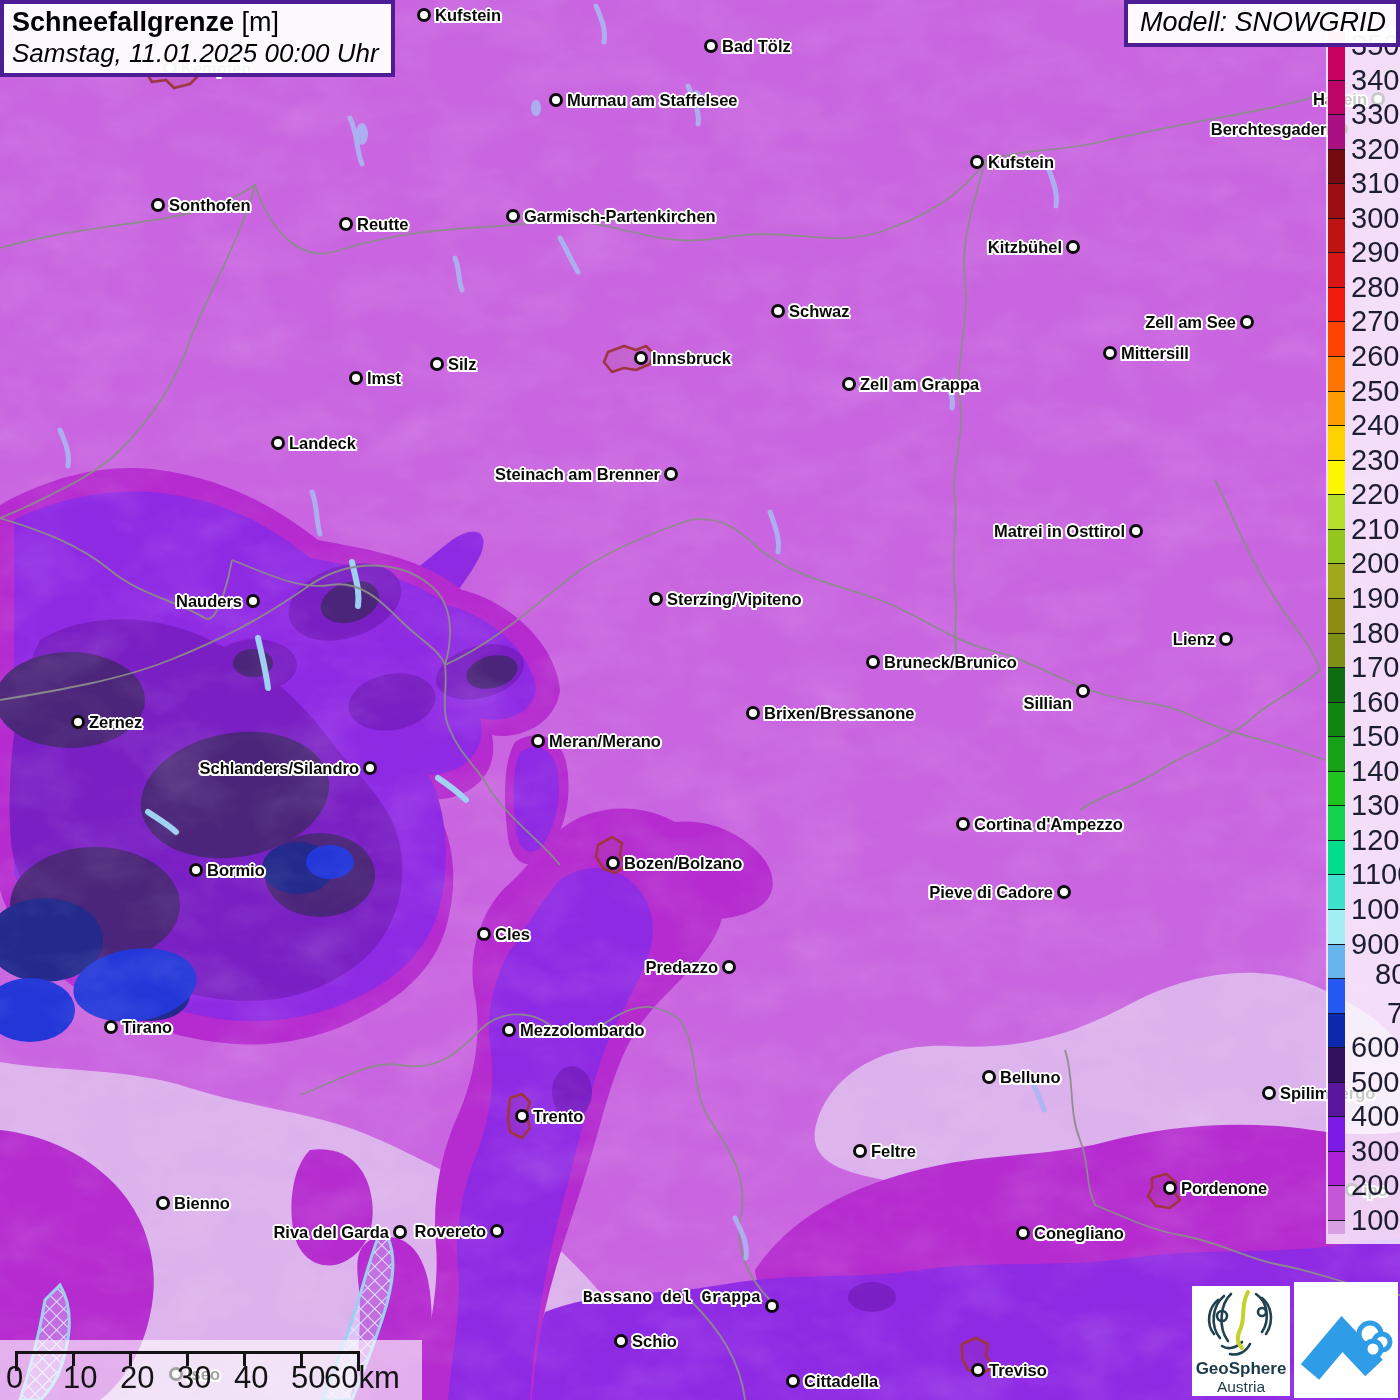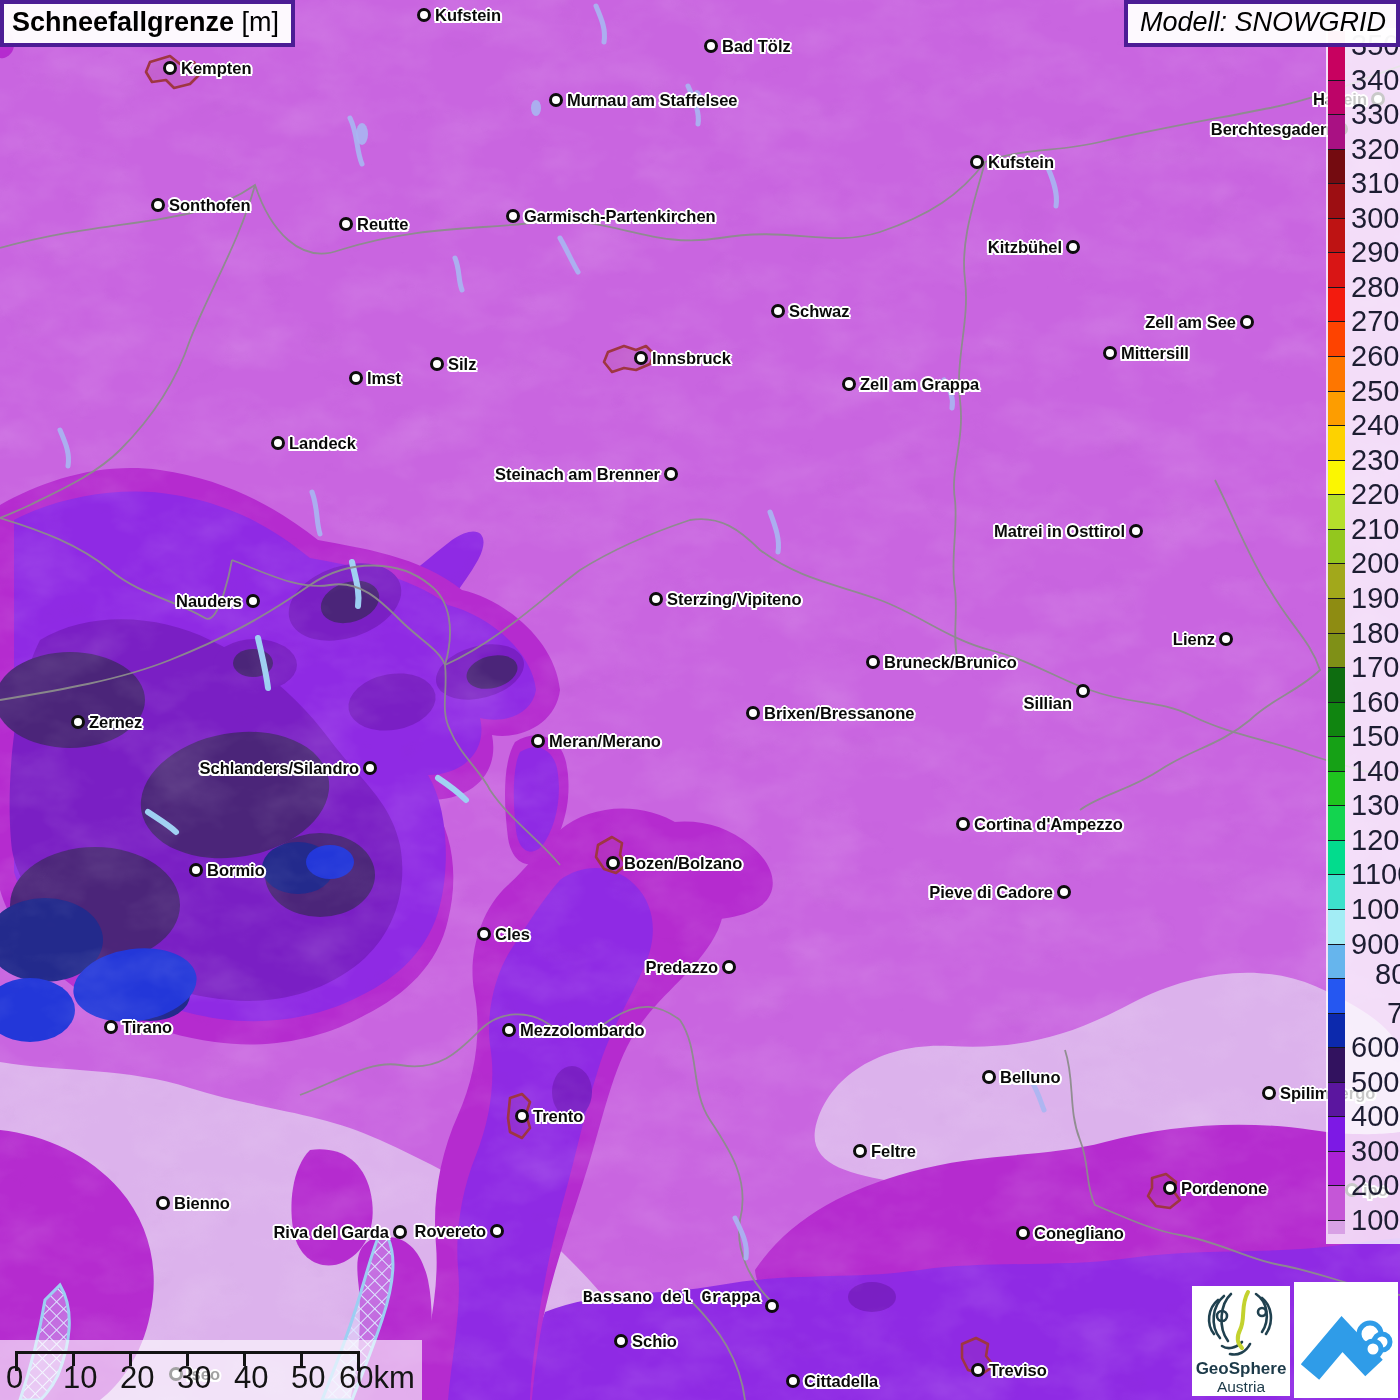--- a/index.html
+++ b/index.html
@@ -374,20 +374,21 @@
         <span class="lbl r">Iseo</span>
       </div>
       <div class="city" style="left: 1352px; top: 1190px;">
         <span class="dot"></span>
         <span class="lbl r">ipo</span>
       </div>
     </div>
 
   <div class="panel" id="titleBox">
     <div class="t1"><span>Schneefallgrenze</span> <span class="unit">[m]</span></div>
+    <div class="t2">Samstag, 11.01.2025 00:00 Uhr</div>
   </div>
 
   <div class="panel" id="modelBox">
     <span>Modell: SNOWGRID</span>
   </div>
 
   <div id="legendBox" class="panel">
       <div class="frame"></div>
       <div class="seg" style="top: 3px; height: 14px; background: rgb(210, 5, 96); border-top: none;"></div>
       <div class="seg" style="top: 17px; height: 34.56px; background: rgb(200, 1, 96);"></div>
@@ -470,21 +471,21 @@
       <div class="num" style="left: 63px;">10</div>
       <div class="tick" style="left: 129px; height: 15px;"></div>
       <div class="num" style="left: 120px;">20</div>
       <div class="tick" style="left: 186px; height: 15px;"></div>
       <div class="num" style="left: 177px;">30</div>
       <div class="tick" style="left: 243px; height: 15px;"></div>
       <div class="num" style="left: 234px;">40</div>
       <div class="tick" style="left: 300px; height: 15px;"></div>
       <div class="num" style="left: 291px;">50</div>
       <div class="tick" style="left: 357px; height: 20px;"></div>
-      <div class="num" style="left: 339px;">60km</div>
+      <div class="num" style="left: 324px;">60km</div>
     </div>
 
   <div id="geoBox" class="panel">
     <svg width="86" height="70" viewBox="0 0 86 70">
       <g stroke="#20414f" fill="none" stroke-width="2.6" stroke-linecap="round">
         <path d="M20,14 C10,22 8,38 16,48"></path>
         <path d="M26,10 C14,20 12,40 22,52"></path>
         <path d="M33,8 C22,18 20,42 30,55"></path>
         <path d="M58,8 C70,16 72,34 64,46"></path>
         <path d="M64,12 C74,20 76,36 68,48"></path>

